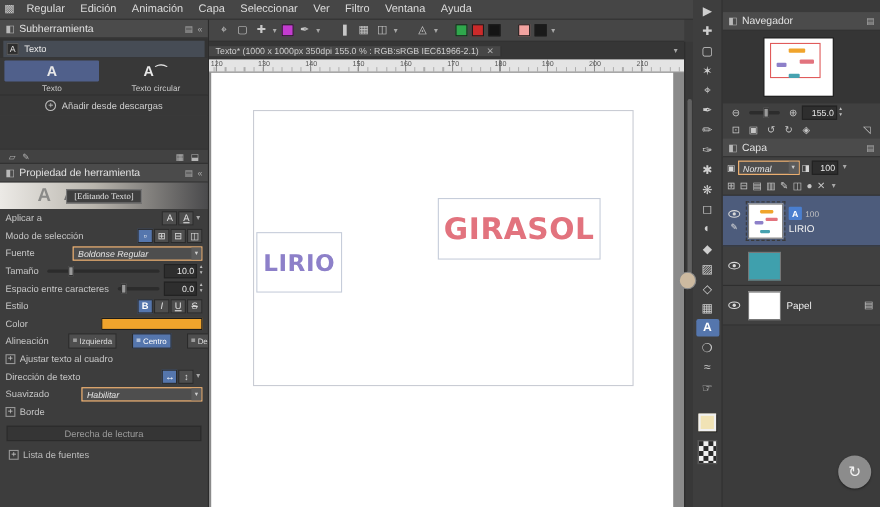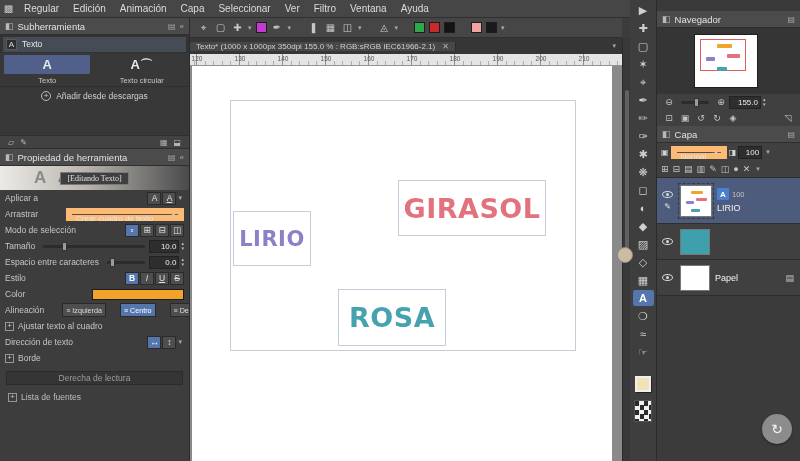--- a/index.html
+++ b/index.html
@@ -47,22 +47,22 @@
   .minibar .sp{flex:1;}
   .minibar span{margin:0 3px;}
   .preview{height:24px;background:linear-gradient(90deg,#eceae6,#b9b5ad 45%,#4a4a4c);position:relative;
            display:flex;align-items:center;justify-content:center;overflow:hidden;flex:none;}
   .ghostA{position:absolute;font-weight:bold;color:#8a8a88;}
   .badge{position:relative;background:#3f3f3f;border:1px solid #7a7a7a;color:#e0e0e0;font-size:8px;
          padding:1px 6px;font-family:Liberation Serif, serif;}
   .prow{height:16px;display:flex;align-items:center;padding:0 5px;font-size:8.5px;color:#c6c6c6;flex:none;}
   .plabel{white-space:nowrap;margin-right:4px;}
   .pfill{flex:1;}
-  .psel{display:flex;align-items:flex-start;background:#4e4e4e;border:6px solid #fdba74;height:13px;
-        font-size:8px;color:#e6e6e6;padding:0 0 0 4px;}
+  .psel{display:flex;align-items:flex-end;background:#4e4e4e;border:1px solid #fdba74;height:13px;
+        font-size:8px;color:#e6e6e6;padding:0 0 0 4px;font-style:italic;}
   .psel .dd{margin-left:auto;font-size:6px;color:#ccc;background:#5c5c5c;padding:0 3px;height:100%;
             display:flex;align-items:center;}
   .track{height:3px;background:#2c2c2c;border-radius:2px;position:relative;margin:0 4px;}
   .track i{position:absolute;top:-3px;width:5px;height:9px;background:#9a9a9a;border:1px solid #333;}
   .pval{width:30px;height:13px;background:#2e2e2e;border:1px solid #222;color:#ececec;font-size:8px;
         display:flex;align-items:center;justify-content:flex-end;padding:0 2px;flex:none;}
   .step{display:flex;flex-direction:column;margin-left:2px;}
   .step span{font-size:5px;line-height:5px;color:#c0c0c0;}
   .tbtn{min-width:14px;height:13px;background:#4e4e4e;border:1px solid #2a2a2a;display:flex;
         align-items:center;justify-content:center;font-size:8.5px;color:#e0e0e0;margin-left:1px;padding:0 1px;}
@@ -241,36 +241,36 @@
     </div>
 
     <div class="prow">
       <span class="plabel">Aplicar a</span>
       <span class="pfill"></span>
       <span class="tbtn">A</span>
       <span class="tbtn" style="text-decoration:underline;">A</span>
       <span class="chev">▾</span>
     </div>
     <div class="prow">
-      <span class="plabel">Arrastrar</span>
-      <span class="pfill"></span>
-      <span class="psel" style="width:118px;">
-        <span>Crear cuadro de texto</span>
-        <span class="dd">▾</span>
-      </span>
-    </div>
-    <div class="prow">
       <span class="plabel">Modo de selección</span>
       <span class="pfill"></span>
       <span class="tbtn sel">▫</span>
       <span class="tbtn">⊞</span>
       <span class="tbtn">⊟</span>
       <span class="tbtn">◫</span>
     </div>
     <div class="prow">
+      <span class="plabel">Fuente</span>
+      <span class="pfill"></span>
+      <span class="psel" style="width:118px;">
+        <span>Boldonse Regular</span>
+        <span class="dd">▾</span>
+      </span>
+    </div>
+    <div class="prow">
       <span class="plabel">Tamaño</span>
       <span class="track" style="flex:1;">
           <i style="left:18%;"></i>
         </span>
       <span class="pval">10.0</span>
       <span class="step">
           <span>▴</span>
           <span>▾</span>
         </span>
     </div>
@@ -317,20 +317,28 @@
     <div class="prow">
       <span class="expbox">+</span>
       <span class="plabel">Ajustar texto al cuadro</span>
     </div>
     <div class="prow">
       <span class="plabel">Dirección de texto</span>
       <span class="pfill"></span>
       <span class="tbtn sel">↔</span>
       <span class="tbtn">↕</span>
       <span class="chev">▾</span>
+    </div>
+    <div class="prow">
+      <span class="plabel">Suavizado</span>
+      <span class="pfill"></span>
+      <span class="psel" style="width:110px;">
+        <span>Habilitar</span>
+        <span class="dd">▾</span>
+      </span>
     </div>
     <div class="prow">
       <span class="expbox">+</span>
       <span class="plabel">Borde</span>
     </div>
 
     <div class="footbar">
       <span>Derecha de lectura</span>
     </div>
     <div class="fontrow">
@@ -363,23 +371,20 @@
   <div id="viewport">
     <div id="paper"></div>
     <div id="frame"></div>
 
 
     <div class="wbox" style="left:208px;top:114px;width:148px;height:56px;font-size:27px;">
       <span style="color: rgb(226, 115, 126);">GIRASOL</span>
     </div>
     <div class="wbox" style="left:43px;top:145px;width:78px;height:55px;font-size:21px;">
       <span style="color: rgb(141, 128, 201);">LIRIO</span>
-    </div>
-    <div class="wbox" style="left:148px;top:223px;width:108px;height:57px;font-size:27px;">
-      <span style="color: rgb(71, 162, 176);">ROSA</span>
     </div>
   </div>
 
   <div id="vscroll">
     <div id="vthumb"></div>
   </div>
   <div id="knob-circle"></div>
 
   <div id="toolstrip">
     <span class="ts">▶</span>

